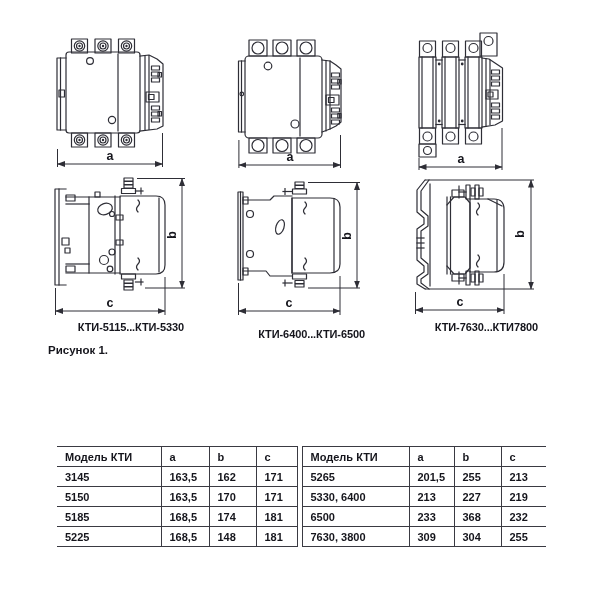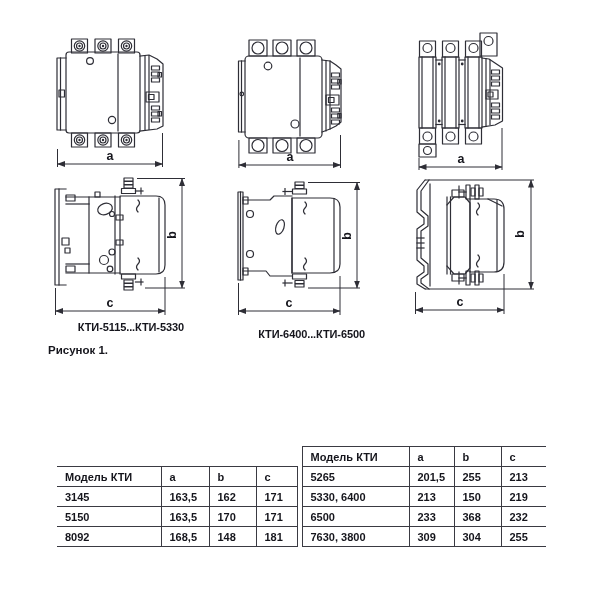--- a/index.html
+++ b/index.html
@@ -318,20 +318,21 @@
         <line x1="504" y1="274" x2="504" y2="314"></line>
         <line x1="415.5" y1="310" x2="504" y2="310" marker-start="url(#arr)" marker-end="url(#arr)"></line>
       </g>
       <text class="dimlbl" x="524" y="234" text-anchor="middle" transform="rotate(-90 524 234)">b</text>
       <text class="dimlbl" x="460" y="306" text-anchor="middle">c</text>
     </g>
   </svg>
 
   <span class="group-label" style="left:40px;top:321px;width:144px;">КТИ-5115...КТИ-5330</span>
   <span class="group-label" style="left:221px;top:328px;width:144px;">КТИ-6400...КТИ-6500</span>
+  <span class="group-label" style="left:394px;top:321px;width:144px;">КТИ-7630...КТИ7800</span>
 
   <span class="caption" style="left:48px;top:344px;">Рисунок 1.</span>
 
   <div class="tables">
     <table class="t-left">
       <colgroup>
           <col style="width:104px">
           <col style="width:48px">
           <col style="width:47px">
           <col style="width:41px">
@@ -351,21 +352,27 @@
           <td>162</td>
           <td>171</td>
         </tr>
         <tr>
           <td>5150</td>
           <td>163,5</td>
           <td>170</td>
           <td>171</td>
         </tr>
         <tr>
-          <td>8092</td>
+          <td>5185</td>
+          <td>168,5</td>
+          <td>174</td>
+          <td>181</td>
+        </tr>
+        <tr>
+          <td>5225</td>
           <td>168,5</td>
           <td>148</td>
           <td>181</td>
         </tr>
       </tbody>
     </table>
 
     <table class="t-right">
       <colgroup>
           <col style="width:107px">
@@ -384,21 +391,21 @@
       <tbody>
         <tr>
           <td>5265</td>
           <td>201,5</td>
           <td>255</td>
           <td>213</td>
         </tr>
         <tr>
           <td>5330, 6400</td>
           <td>213</td>
-          <td>150</td>
+          <td>227</td>
           <td>219</td>
         </tr>
         <tr>
           <td>6500</td>
           <td>233</td>
           <td>368</td>
           <td>232</td>
         </tr>
         <tr>
           <td>7630, 3800</td>

